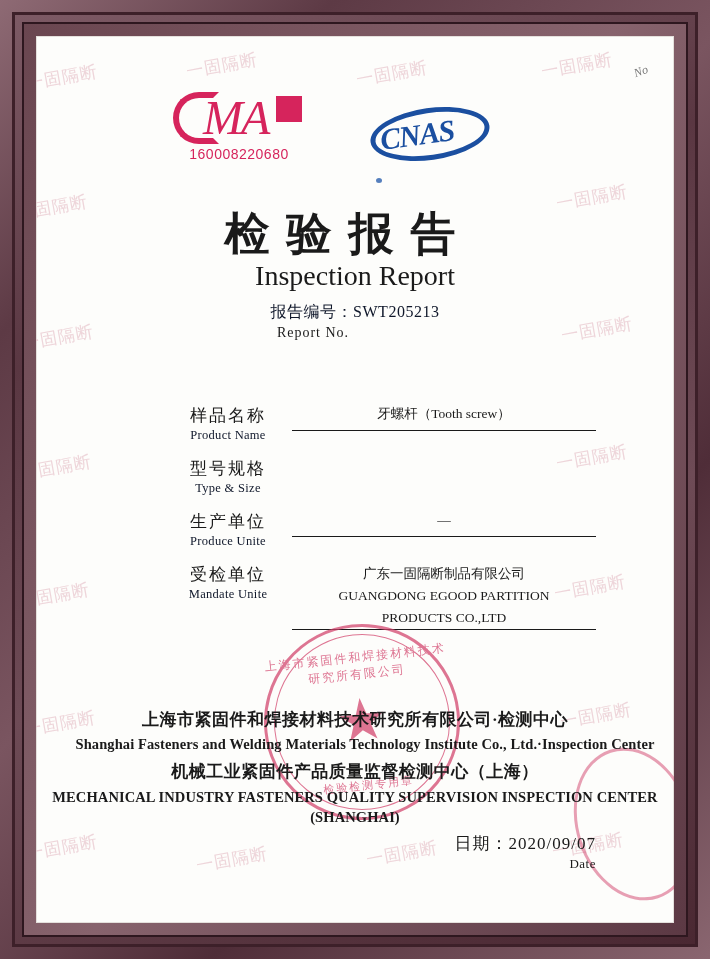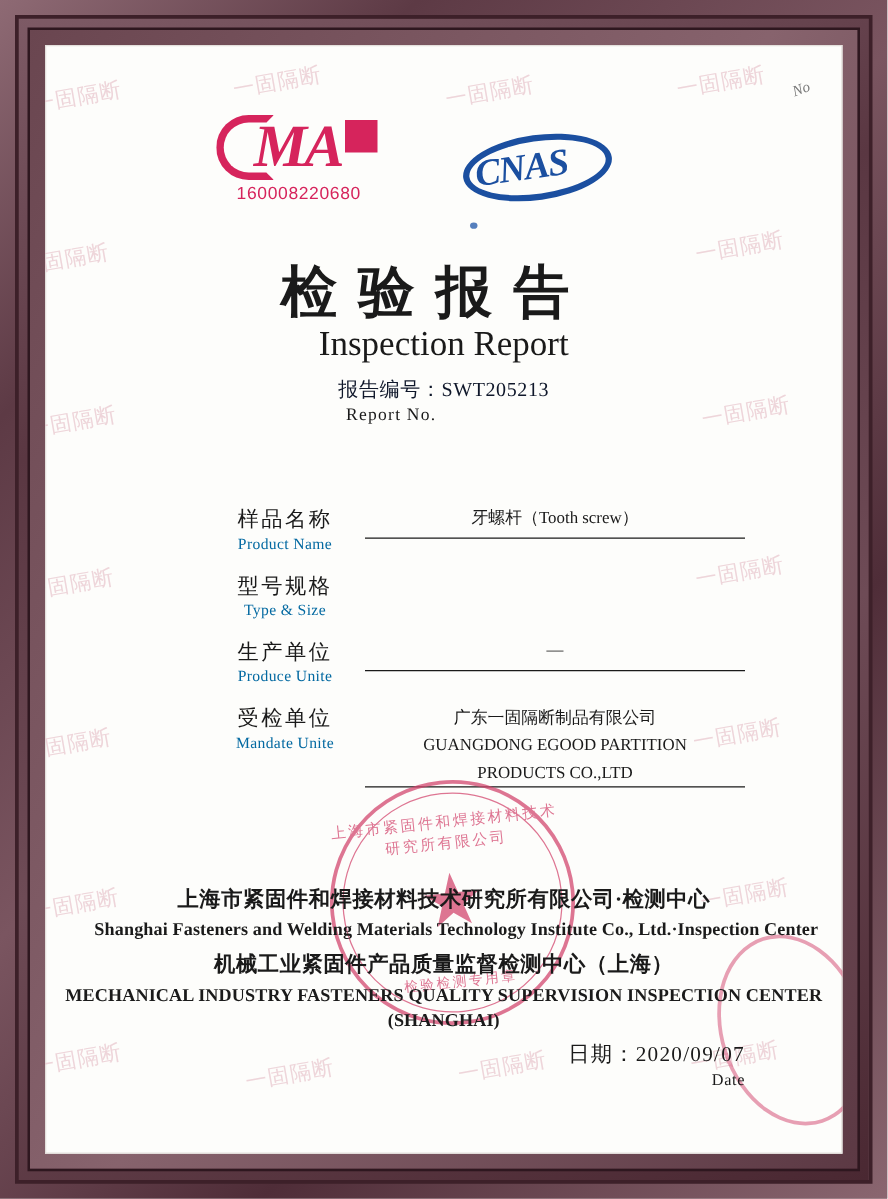--- a/index.html
+++ b/index.html
@@ -89,21 +89,21 @@
     border: 6px solid #d6245c;
     border-right-color: transparent;
     border-radius: 26px 0 0 26px;
     box-sizing: border-box;
   }
   .ma-text {
     position: absolute;
     left: 30px; top: -2px;
     font-family: "Liberation Serif", serif;
     font-size: 48px;
-    font-weight: bold;
+    font-weight: normal;
     font-style: italic;
     color: #d6245c;
     letter-spacing: -2px;
     text-align: center;
   }
   .ma-bar {
     position: absolute;
     left: 103px; top: 4px;
     width: 26px; height: 26px;
     background: #d6245c;
@@ -226,21 +226,21 @@
   }
   .field-label .cn {
     display: block;
     font-size: 17px;
     letter-spacing: 2px;
     color: #1a1a1a;
   }
   .field-label .en {
     display: block;
     font-size: 12.5px;
-    color: #0369a1;
+    color: #0f172a;
     margin-top: 1px;
     letter-spacing: 0.3px;
   }
   .field-value {
     flex: 1;
     margin-left: 12px;
     padding-bottom: 6px;
     border-bottom: 1px solid #1a1a1a;
     text-align: center;
     font-size: 13.5px;

